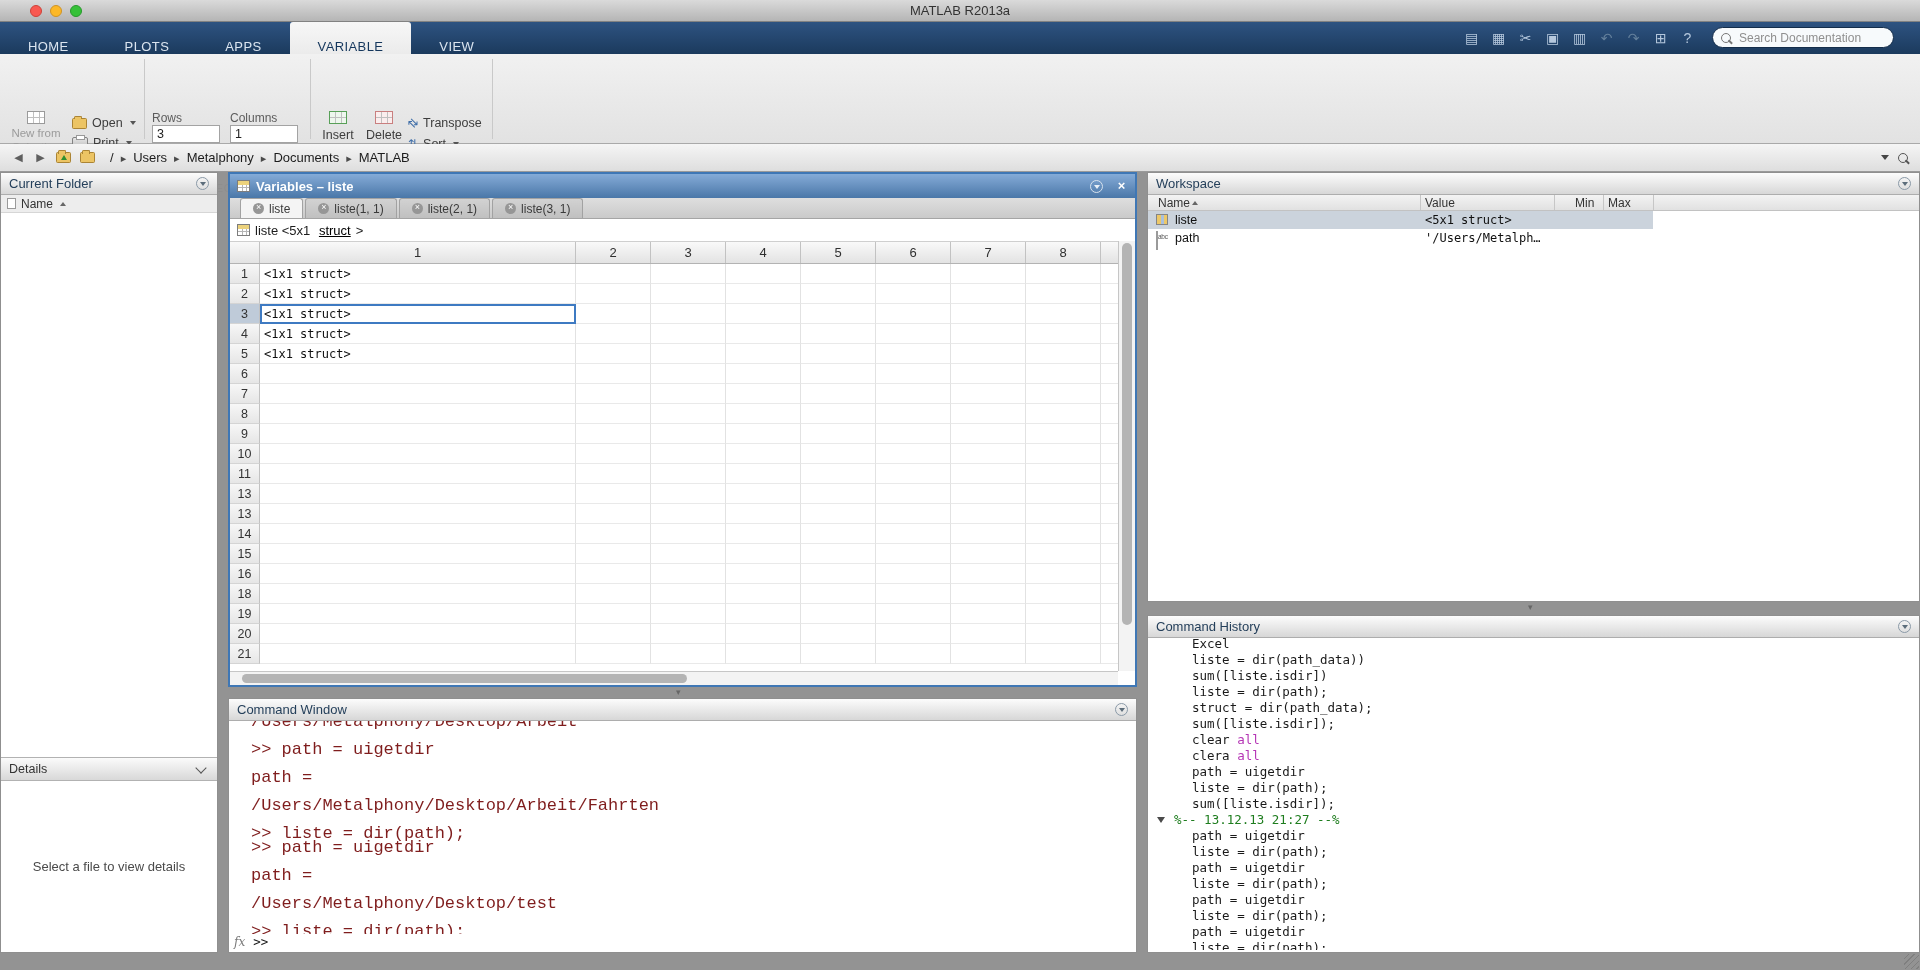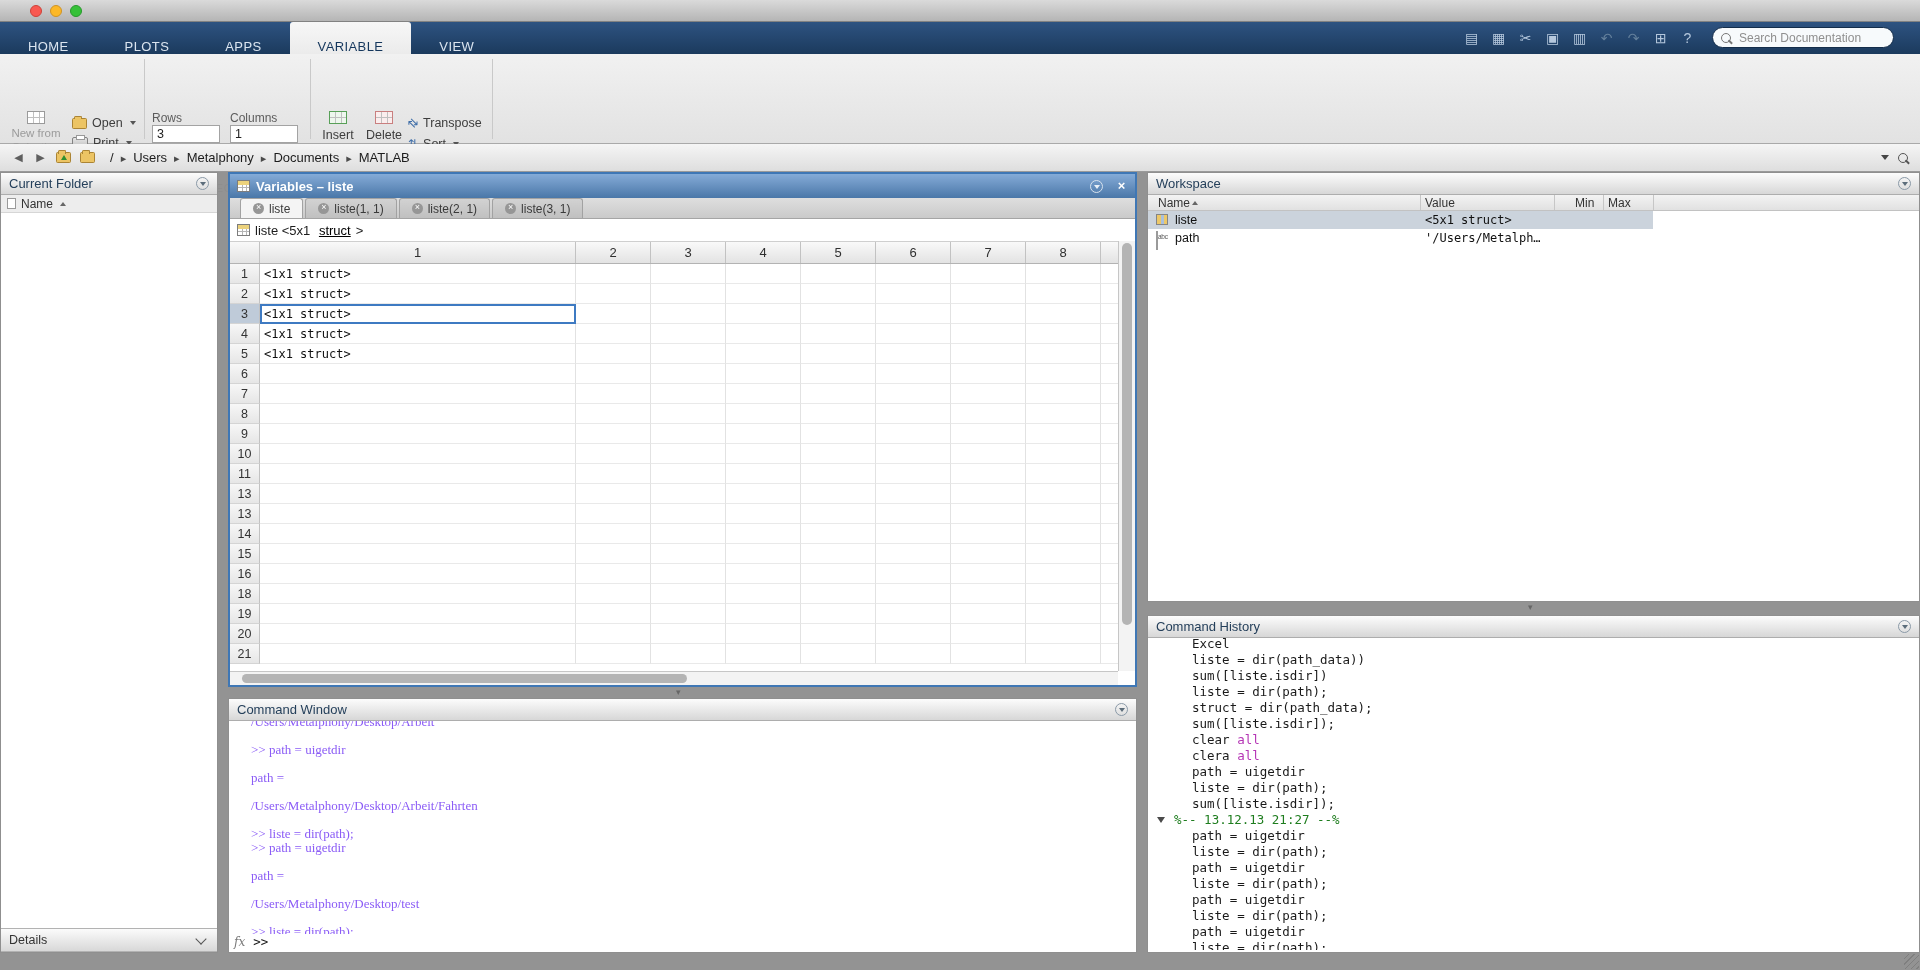--- a/index.html
+++ b/index.html
@@ -122,21 +122,21 @@
   .gcell.fill{flex:1;border-right:none}
   .gcell.sel{outline:2px solid #3e7ac2;outline-offset:-2px}
   .hscroll{height:14px;min-height:14px;margin-right:17px;background:#f3f3f3;border-top:1px solid #c6c6c6;position:relative;box-sizing:border-box}
   .hthumb{position:absolute;left:12px;top:2px;width:445px;height:9px;border-radius:5px;background:#b4b4b4}
   .vscroll{position:absolute;top:67px;right:0;bottom:14px;width:17px;background:#f3f3f3;border-left:1px solid #c6c6c6;box-sizing:border-box}
   .vthumb{position:absolute;left:3px;top:2px;width:10px;height:382px;border-radius:5px;background:#b4b4b4}
 
   
   .cmdwin{left:228px;top:698px;width:909px;height:255px}
   .cmdwin .phead{position:relative;z-index:2}
-  .cwout{position:absolute;left:0;top:16px;right:2px;bottom:18px;overflow:hidden;padding-left:22px;font-family:Liberation Serif, serif;font-size:13px;line-height:14px;color:#8b5cf6;z-index:1}
+  .cwout{position:absolute;left:0;top:16px;right:2px;bottom:18px;overflow:hidden;padding-left:22px;font-family:Liberation Mono, monospace;font-size:17px;line-height:14px;color:#7f1d1d;z-index:1}
   .cwline{height:14px;white-space:pre}
   .cwprompt{position:absolute;left:5px;bottom:3px;z-index:3;display:flex;align-items:baseline;gap:8px;background:#fff;padding-right:8px}
   .fx{font-family:"DejaVu Serif","Liberation Serif",serif;font-style:italic;font-size:12px;color:#7a7a7a}
   .cwp{font-family:"DejaVu Sans Mono","Liberation Mono",monospace;font-size:12.5px;color:#161616}
 
   
   .wspanel{left:1147px;top:172px;width:773px;height:430px}
   .wscolrow{height:16px;background:linear-gradient(#f3f3f3,#e1e1e1);border-bottom:1px solid #c2c2c2;position:relative;font-size:12px;color:#333;box-sizing:border-box}
   .wsh{position:absolute;top:1px;display:flex;align-items:center}
   .wsdiv{position:absolute;top:0;bottom:0;width:1px;background:#c6c6c6}
@@ -166,20 +166,21 @@
 </style>
 </head>
 <body>
 
 <div class="titlebar">
   <div class="traffic">
     <span class="tl red"></span>
     <span class="tl yellow"></span>
     <span class="tl green"></span>
   </div>
+  <div class="title">MATLAB R2013a</div>
 </div>
 
 <div class="tabbar">
   <div class="tabs">
       <div class="ts-tab">HOME</div>
       <div class="ts-tab">PLOTS</div>
       <div class="ts-tab">APPS</div>
       <div class="ts-tab active">VARIABLE</div>
       <div class="ts-tab">VIEW</div>
     </div>
@@ -277,20 +278,23 @@
   <div class="cfname">
     <span class="doc-icon"></span>
     <span>Name</span>
     <span class="sortup"></span>
   </div>
   <div class="cfcontent"></div>
   <div class="cfdethead">
     <span>Details</span>
     <span class="sp"></span>
     <span class="chev"></span>
+  </div>
+  <div class="cfdetbody">
+    <div class="empty-msg">Select a file to view details</div>
   </div>
 </div>
 
 <div class="varwin">
   <div class="vtitle">
     <span class="tbl-icon"></span>
     <span>Variables – liste</span>
     <span class="sp"></span>
     <span class="vmenu"></span>
     <span class="vclose"></span>

